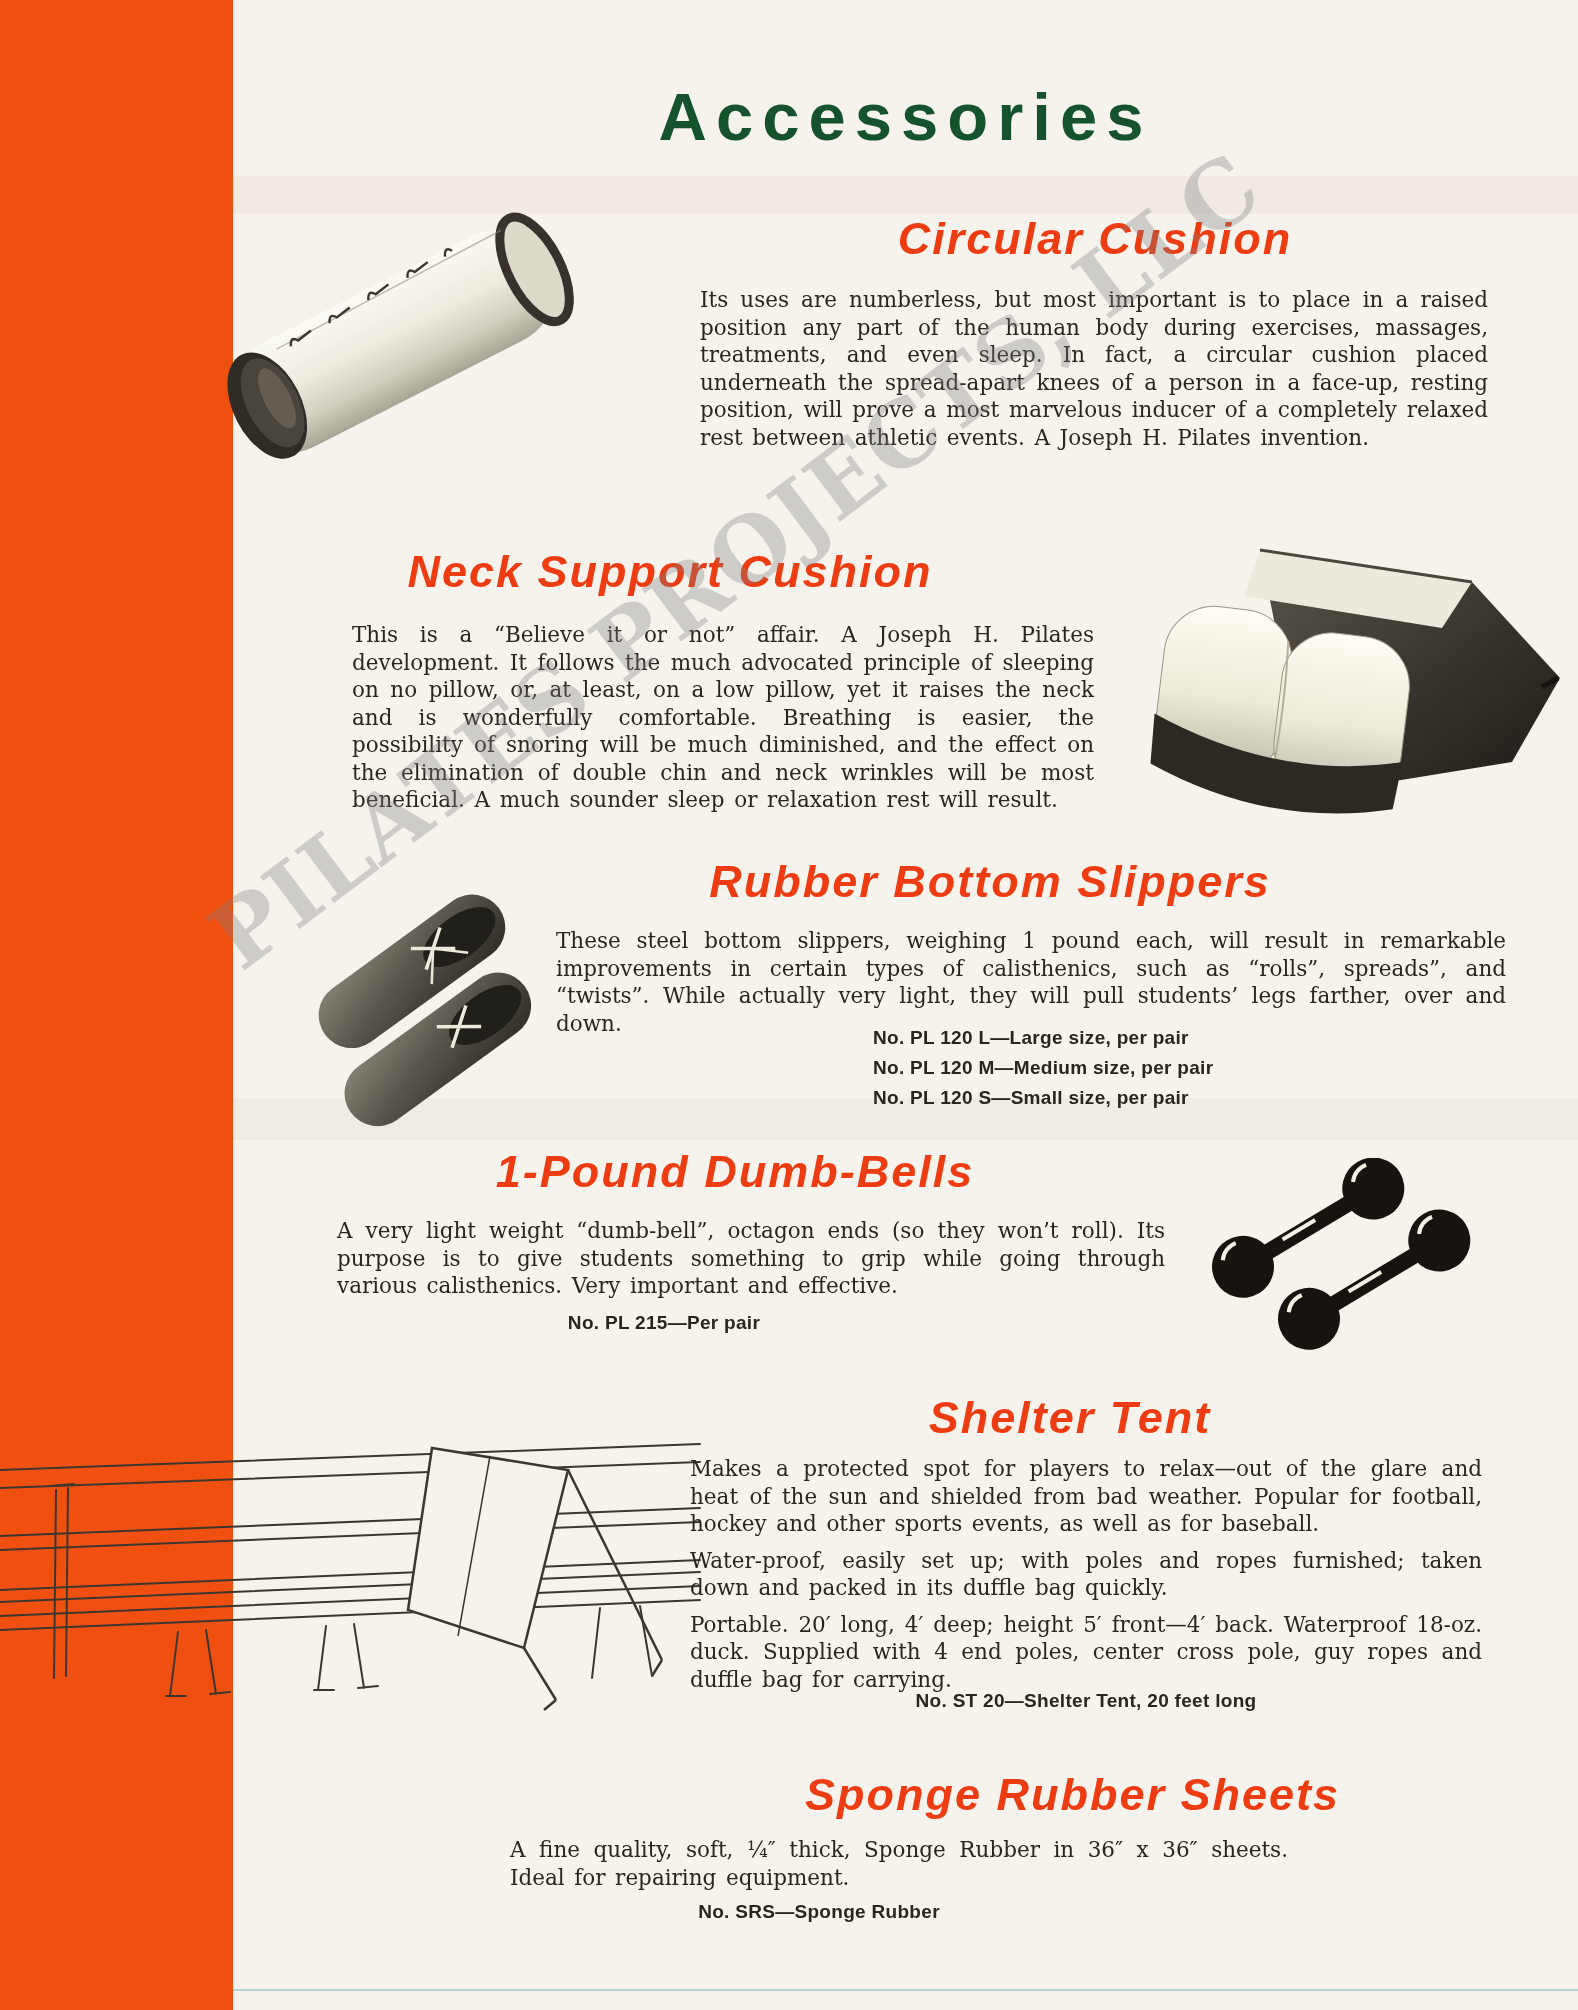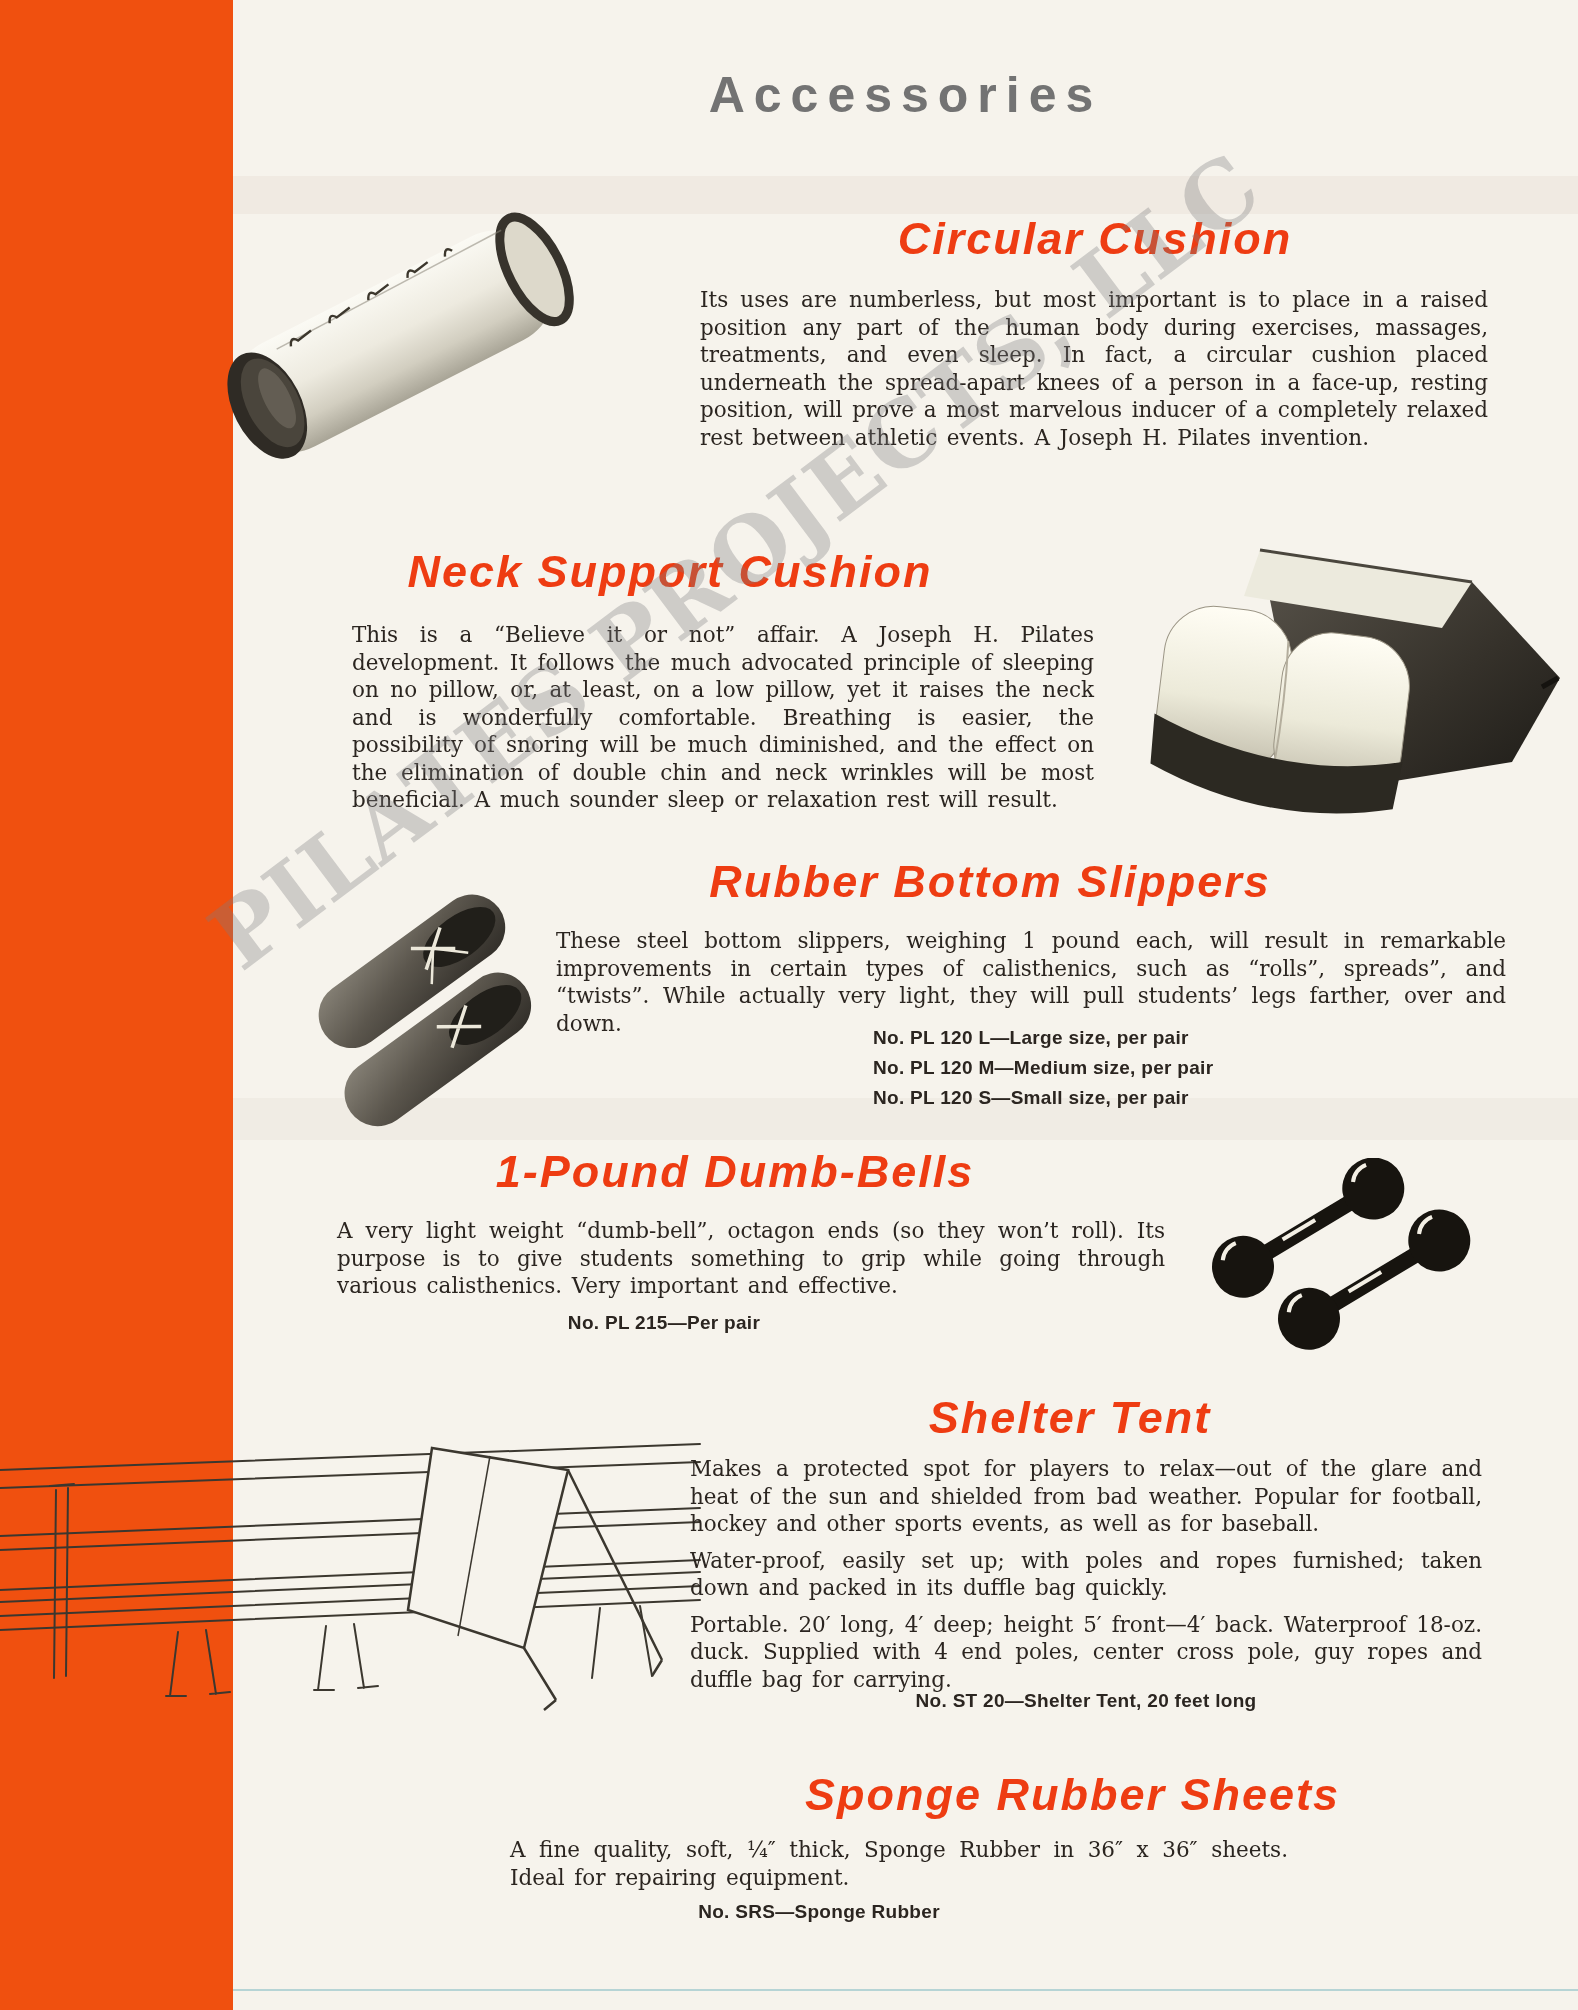--- a/index.html
+++ b/index.html
@@ -8,23 +8,23 @@
     background:#f6f3ec; overflow:hidden;
     font-family:"DejaVu Serif", serif; color:#2b2520;
   }
   .band { position:absolute; left:0; top:0; width:233px; height:2010px; background:#f0500f; z-index:1; }
   .scanband { position:absolute; left:233px; right:0; z-index:1; pointer-events:none; }
   #scanband-top { top:176px; height:38px; background:rgba(222,202,192,0.20); }
   #scanband-mid { top:1098px; height:42px; background:rgba(210,200,188,0.16); }
   #bottom-line { position:absolute; left:233px; right:0; top:1989px; height:2px; background:rgba(130,185,195,0.55); z-index:2; }
 
   .page-title {
-    position:absolute; left:233px; right:0; top:62px; margin:4px;
+    position:absolute; left:233px; right:0; top:62px; margin:16px;
     text-align:center; font-family:"Liberation Sans", sans-serif;
-    font-weight:bold; font-size:50px; letter-spacing:9px; color:#737373; z-index:3;
+    font-weight:bold; font-size:67px; letter-spacing:9px; color:#14532d; z-index:3;
   }
   .sec-heading {
     position:absolute; margin:0; z-index:3;
     font-family:"Liberation Sans", sans-serif; font-style:italic; font-weight:bold;
     font-size:45px; letter-spacing:2px; color:#ee3c12;
     text-align:center; white-space:nowrap;
   }
   .body-text {
     position:absolute; margin:0; z-index:3;
     font-size:21.5px; line-height:27.5px; text-align:justify; word-spacing:0.13em;

